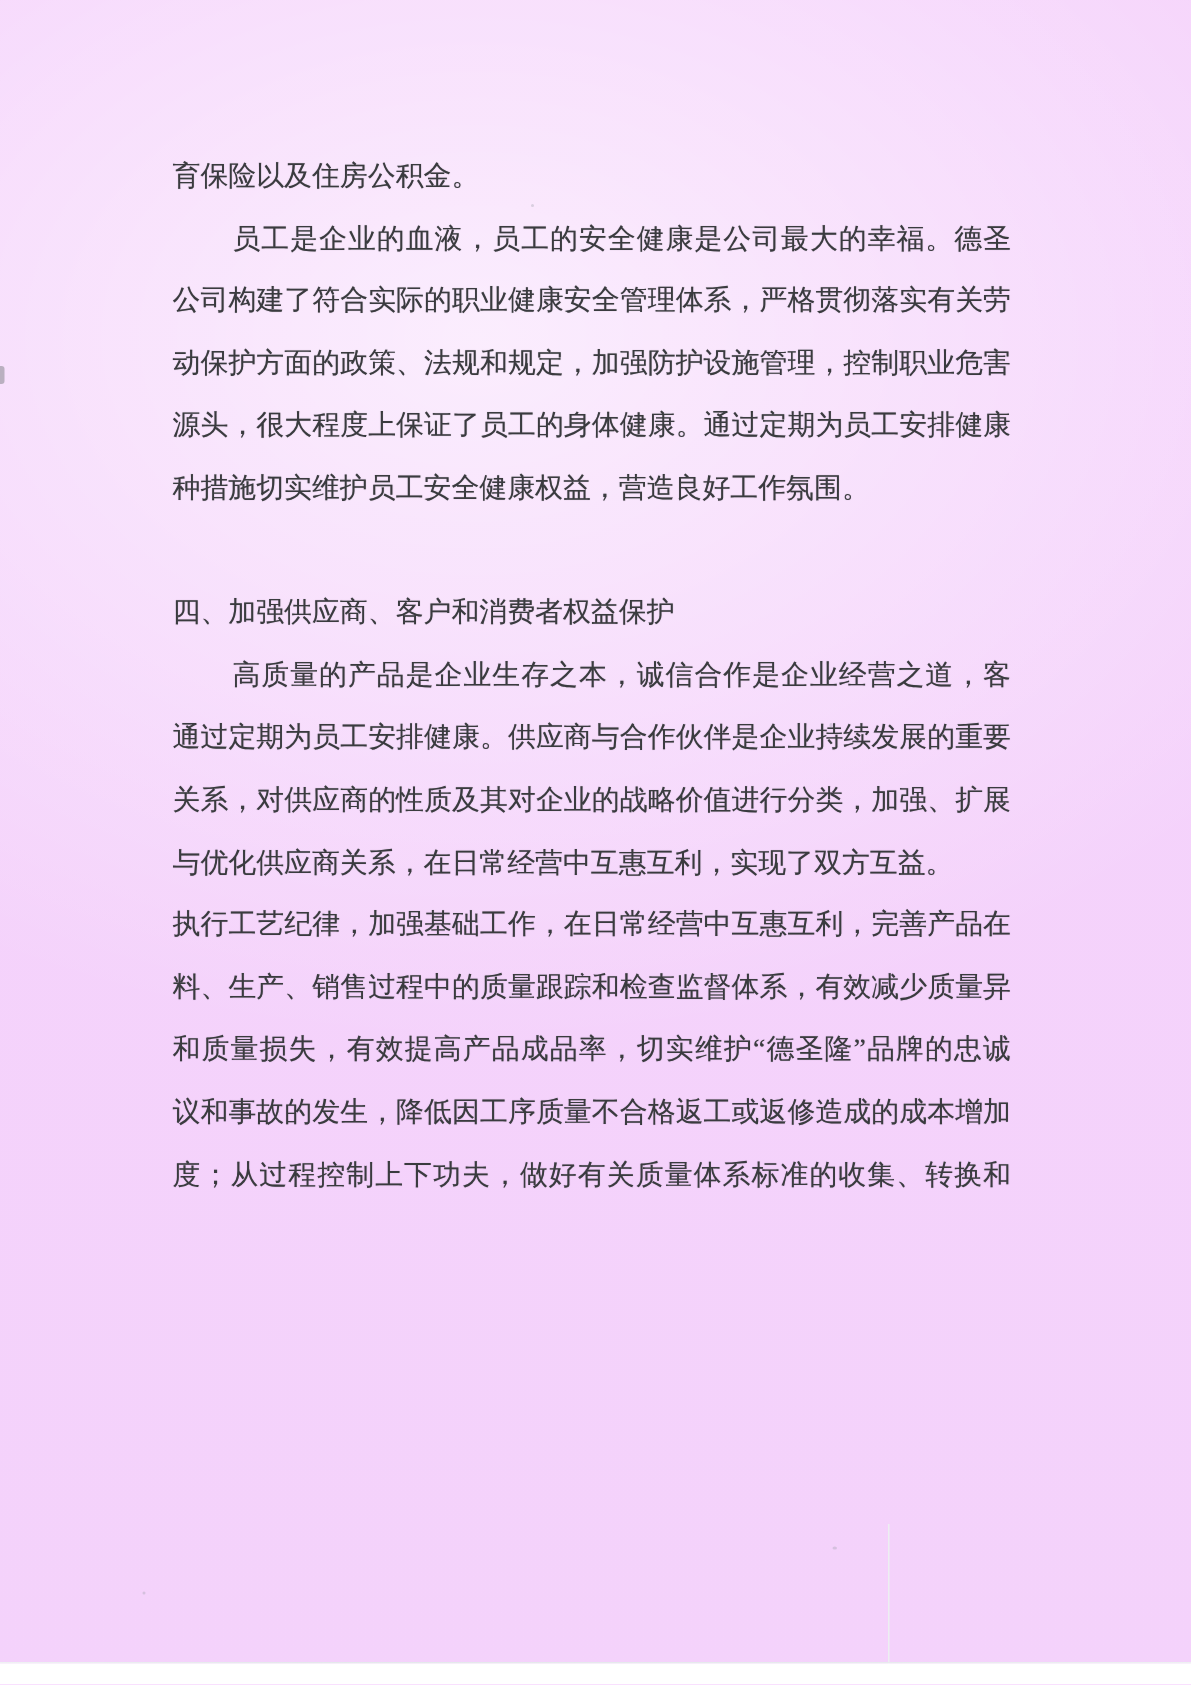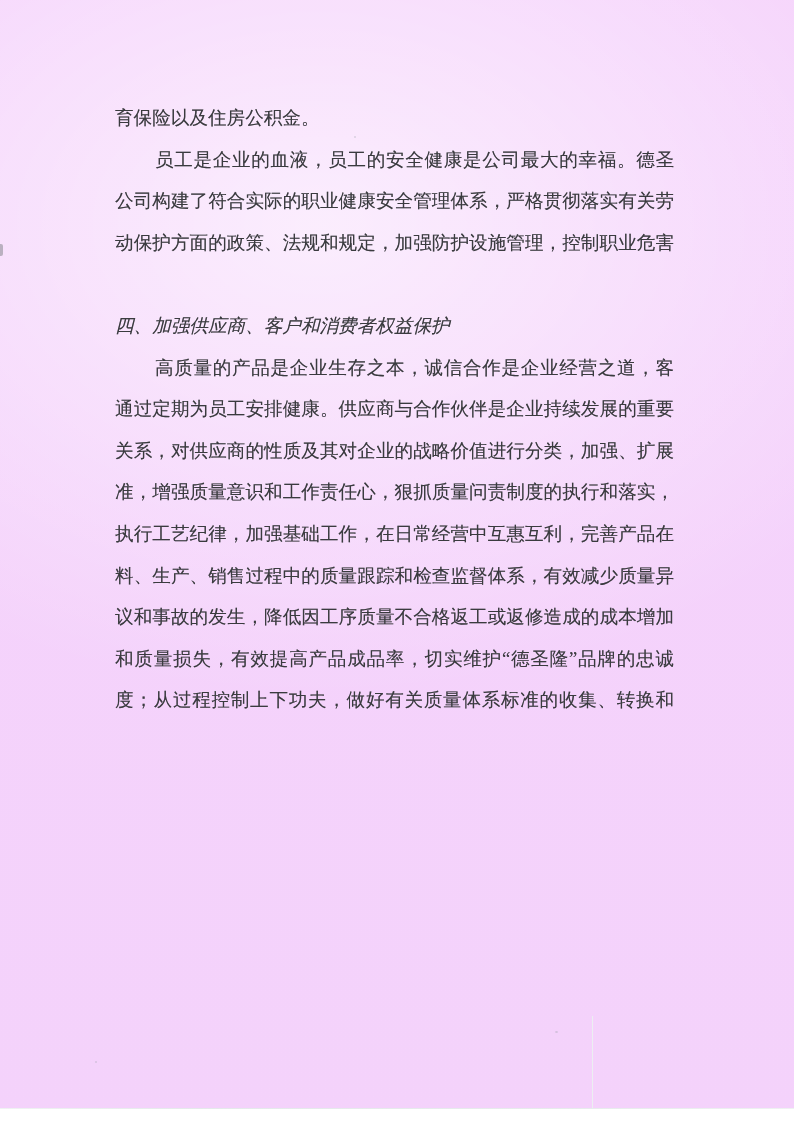--- a/index.html
+++ b/index.html
@@ -44,21 +44,20 @@
     white-space: normal;
     text-align: justify;
     text-align-last: justify;
     overflow: hidden;
   }
   .line.indent {
     margin-left: 40px;
   }
   .line.gap {
     margin-top: 41.6px;
-    font-style: italic;
   }
   
   .scan-hline {
     position: absolute;
     left: 0;
     top: 1108px;
     width: 794px;
     height: 1px;
     background: linear-gradient(90deg, #eff2f3, #e4e9eb 25%, #e7ebed 75%, #eef1f2);
   }
@@ -104,29 +103,31 @@
 </head>
 <body>
 
 <div class="page">
 
   <div class="text-block">
     <div class="line">育保险以及住房公积金。</div>
     <div class="line indent full">员工是企业的血液，员工的安全健康是公司最大的幸福。德圣隆</div>
     <div class="line full">公司构建了符合实际的职业健康安全管理体系，严格贯彻落实有关劳</div>
     <div class="line full">动保护方面的政策、法规和规定，加强防护设施管理，控制职业危害</div>
+    <div class="line full">源头，很大程度上保证了员工的身体健康。通过定期为员工安排健康</div>
+    <div class="line">种措施切实维护员工安全健康权益，营造良好工作氛围。</div>
     <div class="line gap">四、加强供应商、客户和消费者权益保护</div>
     <div class="line indent full">高质量的产品是企业生存之本，诚信合作是企业经营之道，客户</div>
     <div class="line full">通过定期为员工安排健康。供应商与合作伙伴是企业持续发展的重要</div>
     <div class="line full">关系，对供应商的性质及其对企业的战略价值进行分类，加强、扩展</div>
-    <div class="line full">准，增强质量意识和工作责任心，狠抓质量问责制度的执行和落实，</div>
+    <div class="line">与优化供应商关系，在日常经营中互惠互利，实现了双方互益。</div>
     <div class="line full">执行工艺纪律，加强基础工作，在日常经营中互惠互利，完善产品在投</div>
     <div class="line full">料、生产、销售过程中的质量跟踪和检查监督体系，有效减少质量异</div>
+    <div class="line full">和质量损失，有效提高产品成品率，切实维护“德圣隆”品牌的忠诚</div>
     <div class="line full">议和事故的发生，降低因工序质量不合格返工或返修造成的成本增加</div>
-    <div class="line full">和质量损失，有效提高产品成品率，切实维护“德圣隆”品牌的忠诚</div>
     <div class="line full">度；从过程控制上下功夫，做好有关质量体系标准的收集、转换和</div>
   </div>
 
   <div class="scan-vline"></div>
   <div class="scan-hline"></div>
   <div class="bottom-strip"></div>
   <div class="edge-smudge"></div>
   <div class="speck s1"></div>
   <div class="speck s2"></div>
   <div class="speck s3"></div>

